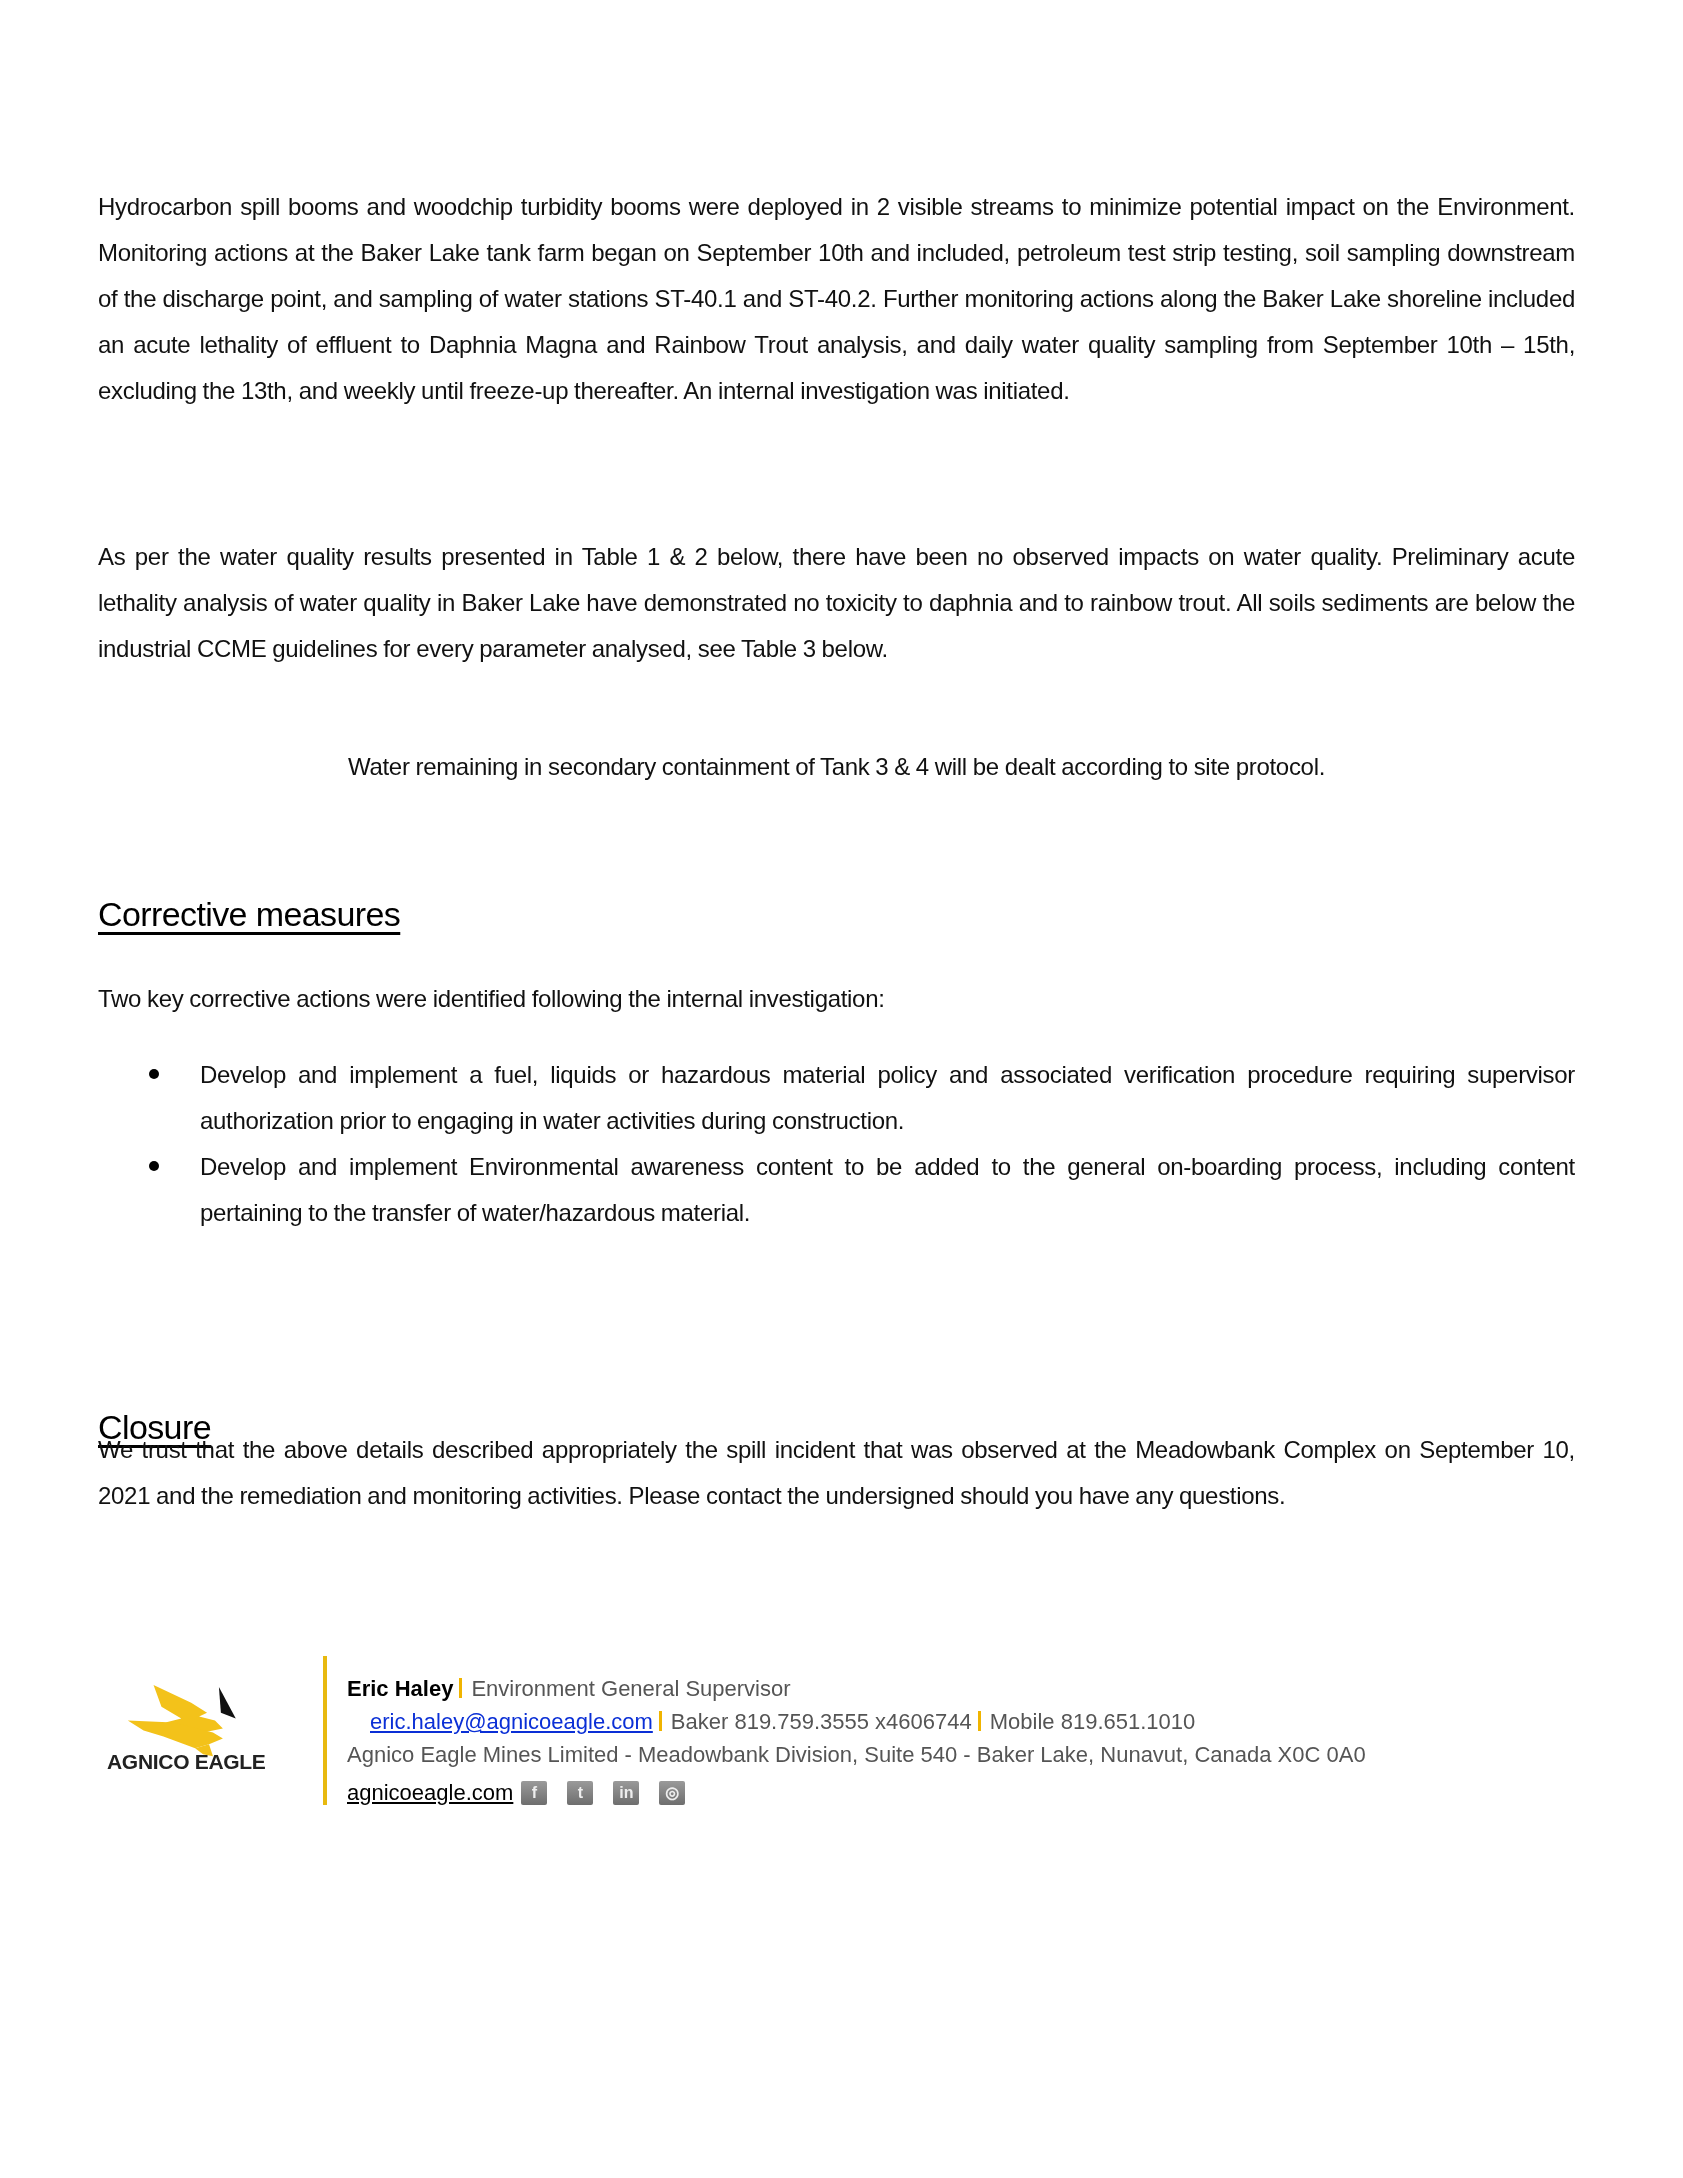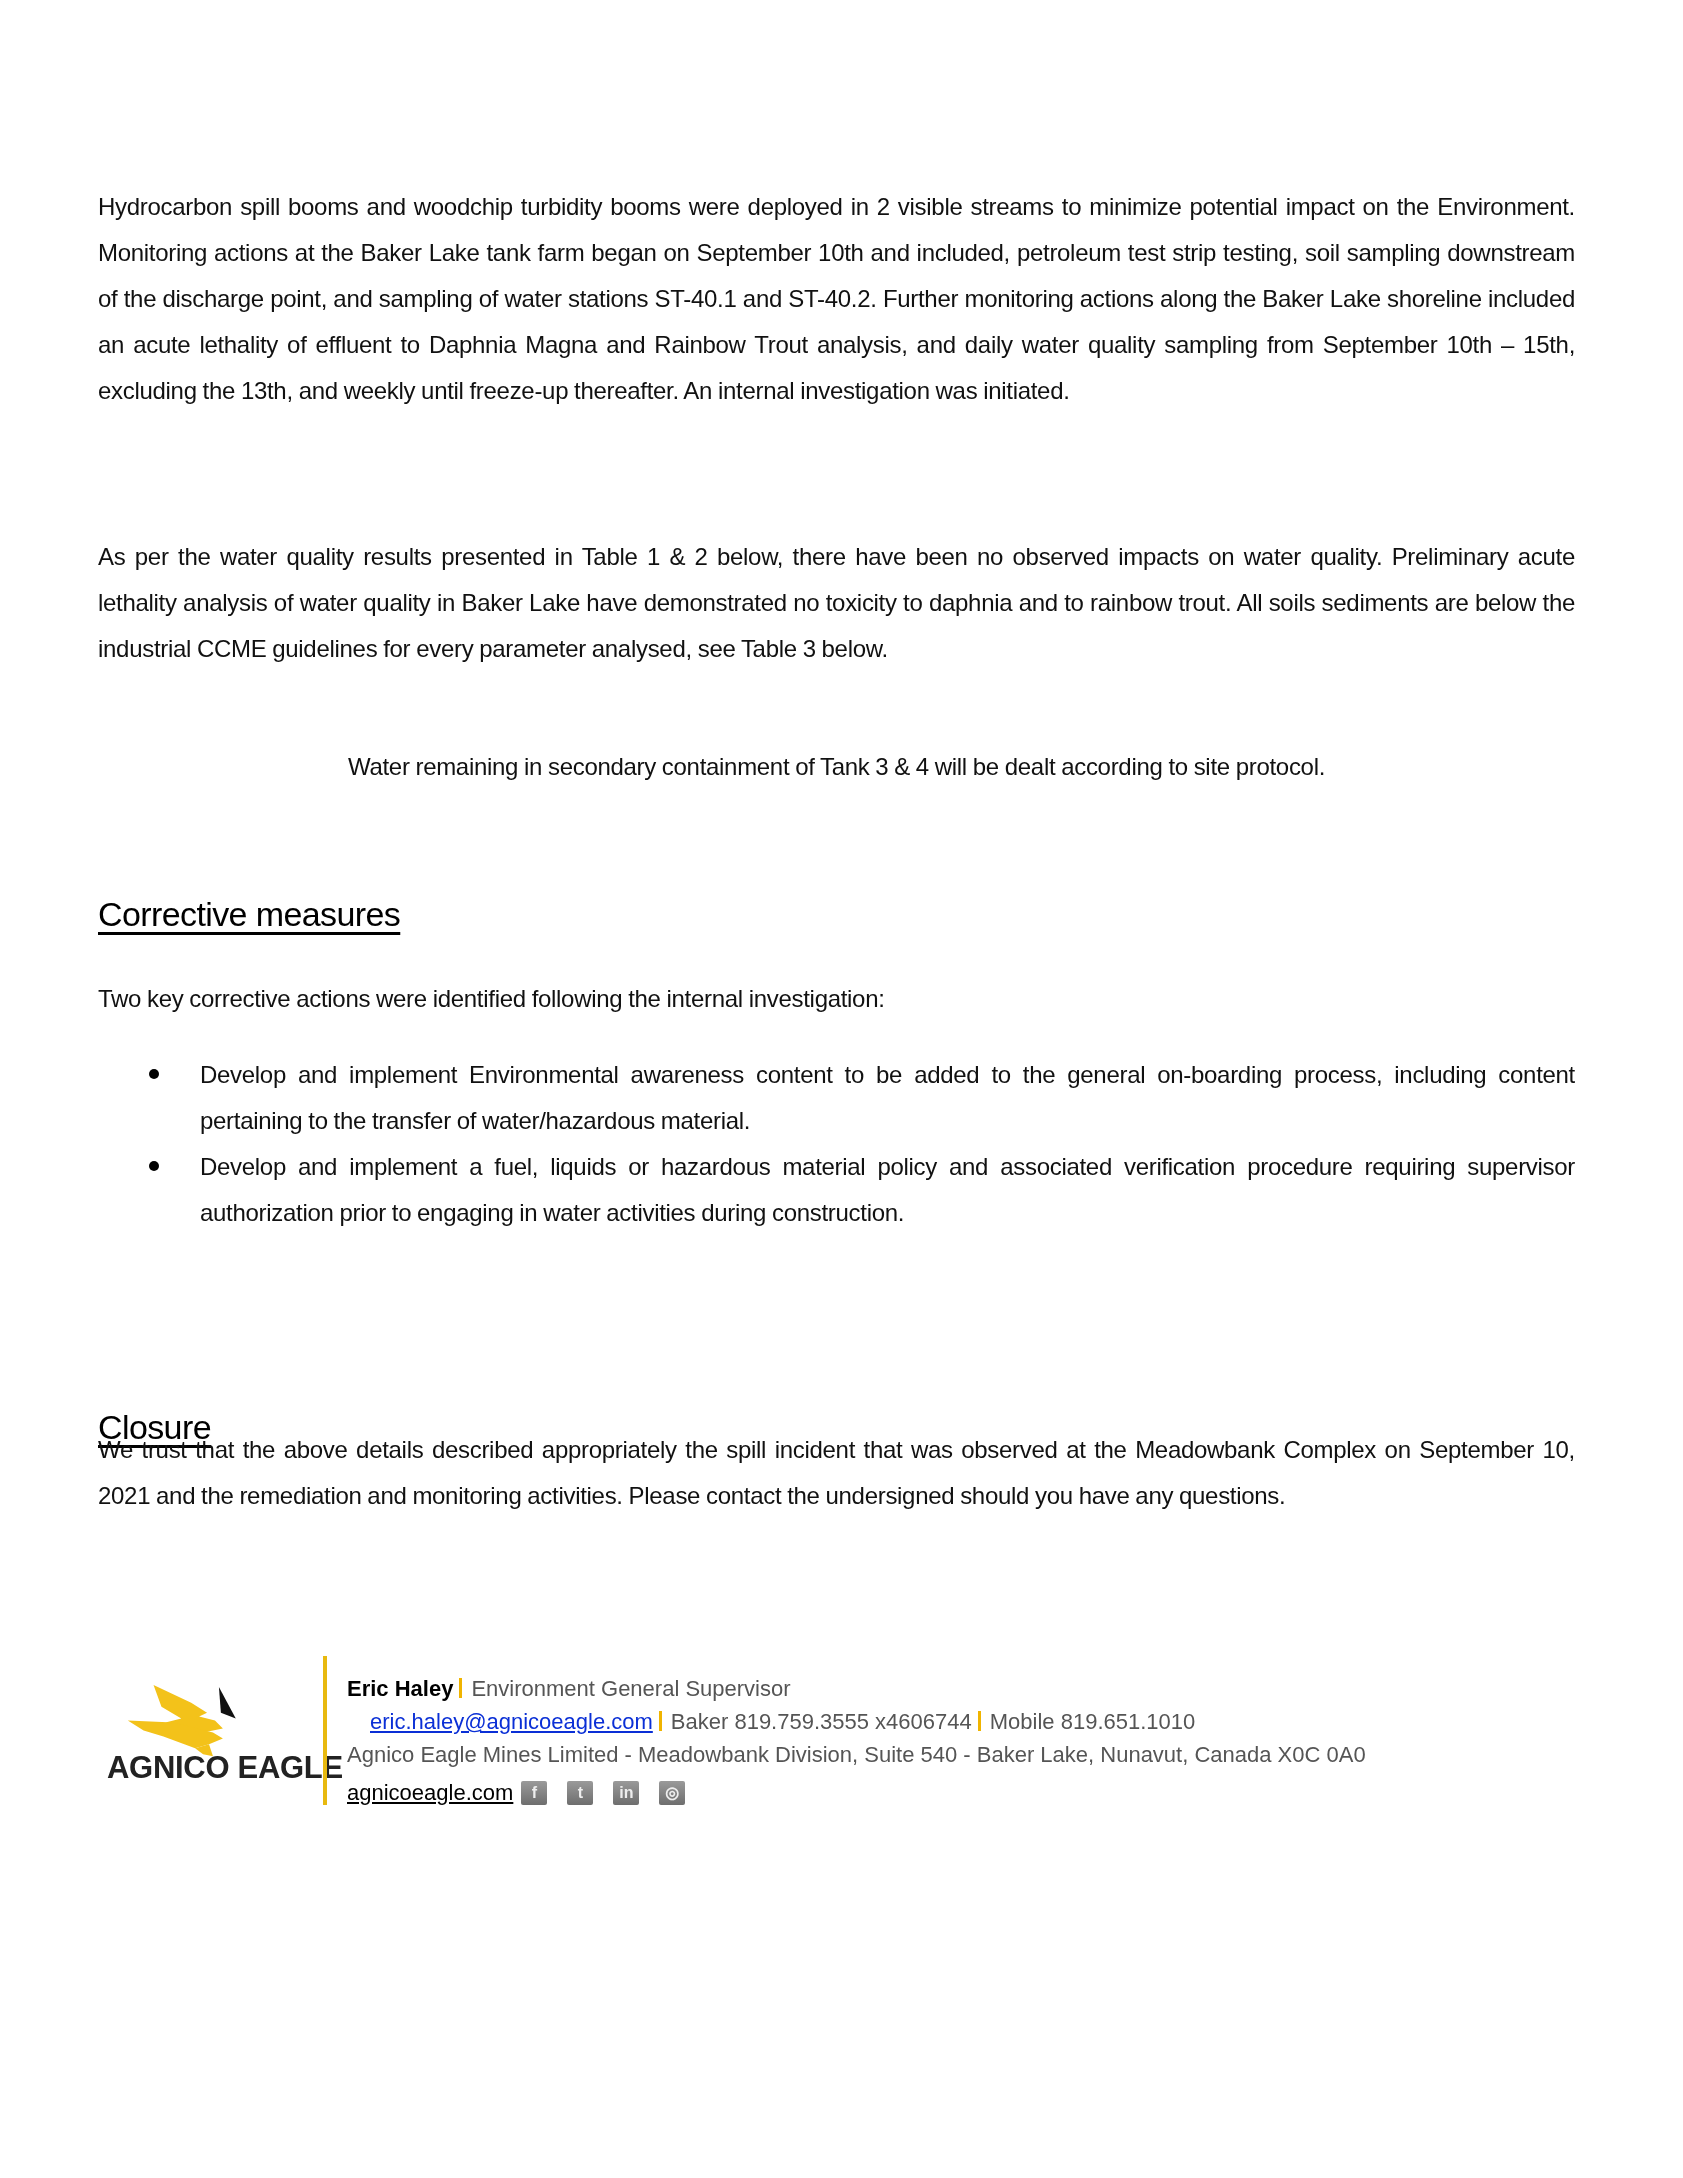--- a/index.html
+++ b/index.html
@@ -15,21 +15,21 @@
   .bullets { position: absolute; left: 98px; width: 1477px; margin: 0; padding: 0; list-style: none; }
   .bullets li { position: relative; padding-left: 102px; font-family: "Liberation Sans", sans-serif;
                 font-size: 24px; line-height: 46px; text-align: justify; color: #111;
                 letter-spacing: -0.3px; word-spacing: -0.5px; }
   .bullet-dot { position: absolute; left: 51px; top: 17px; width: 10px; height: 10px; border-radius: 50%; background: #000; }
 
   
   .sig { position: absolute; left: 0; top: 0; }
   .logo { position: absolute; left: 104px; top: 1673px; width: 213px; height: 109px; }
   .logo-text { position: absolute; left: 107px; top: 1750px; font-family: "Liberation Sans", sans-serif;
-               font-weight: bold; font-size: 31px; color: #222; letter-spacing: -0.3px; white-space: nowrap; }
+               font-weight: bold; font-size: 21px; color: #222; letter-spacing: -0.3px; white-space: nowrap; }
   .vbar { position: absolute; left: 323px; top: 1656px; width: 4px; height: 149px; background: #e8b90f; }
   .sig-line { position: absolute; left: 347px; font-family: "Liberation Sans", sans-serif; font-size: 22px;
               color: #555; white-space: nowrap; }
   .sig-name { color: #000; font-weight: bold; }
   .sep { display: inline-block; width: 3px; height: 20px; background: #f0b400; margin: 0 9px 0 6px; vertical-align: -2px; }
   .email { color: #0a2fd6; text-decoration: underline; margin-left: 23px; }
   .weblink { color: #000; text-decoration: underline; }
   .social { display: inline-block; width: 26px; height: 24px; margin-left: 20px; vertical-align: 2px;
             background: linear-gradient(#9a9a9a, #6e6e6e); border-radius: 2px; position: relative; color: #eee;
             font-family: "Liberation Sans", sans-serif; font-weight: bold; font-size: 16px; text-align: center; line-height: 24px; }
@@ -44,25 +44,25 @@
   <p class="para" style="top:184px;">Hydrocarbon spill booms and woodchip turbidity booms were deployed in 2 visible streams to minimize potential impact on the Environment. Monitoring actions at the Baker Lake tank farm began on September 10th and included, petroleum test strip testing, soil sampling downstream of the discharge point, and sampling of water stations ST-40.1 and ST-40.2. Further monitoring actions along the Baker Lake shoreline included an acute lethality of effluent to Daphnia Magna and Rainbow Trout analysis, and daily water quality sampling from September 10th – 15th, excluding the 13th, and weekly until freeze-up thereafter. An internal investigation was initiated.</p>
   <p class="para" style="top:534px;">As per the water quality results presented in Table 1 &amp; 2 below, there have been no observed impacts on water quality.  Preliminary acute lethality analysis of water quality in Baker Lake have demonstrated no toxicity to daphnia and to rainbow trout. All soils sediments are below the industrial CCME guidelines for every parameter analysed, see Table 3 below.</p>
   <p class="para left" style="top:744px;text-align:center;">Water remaining in secondary containment of Tank 3 &amp; 4 will be dealt according to site protocol.</p>
 
   <h2 class="h" style="left:98px; top:895px;">Corrective measures</h2>
   <p class="para left" style="top:976px;">Two key corrective actions were identified following the internal investigation:</p>
 
   <ul class="bullets" style="top:1052px;">
     <li>
       <span class="bullet-dot"></span>
-      <span>Develop and implement Environmental awareness content to be added to the general on-boarding process, including content pertaining to the transfer of water/hazardous material.</span>
+      <span>Develop and implement a fuel, liquids or hazardous material policy and associated verification procedure requiring supervisor authorization prior to engaging in water activities during construction.</span>
     </li>
     <li>
       <span class="bullet-dot"></span>
-      <span>Develop and implement a fuel, liquids or hazardous material policy and associated verification procedure requiring supervisor authorization prior to engaging in water activities during construction.</span>
+      <span>Develop and implement Environmental awareness content to be added to the general on-boarding process, including content pertaining to the transfer of water/hazardous material.</span>
     </li>
   </ul>
 
   <h2 class="h" style="left:98px; top:1408px;text-align:right;">Closure</h2>
   <p class="para" style="top:1427px;">We trust that the above details described appropriately the spill incident that was observed at the Meadowbank Complex on September 10, 2021 and the remediation and monitoring activities. Please contact the undersigned should you have any questions.</p>
 
   <div class="sig">
     <svg class="logo" viewBox="0 0 215 110">
       <polygon points="50,12 88,30 104,40 96,44 112,48 120,56 100,60 62,50 78,46 58,34" fill="#f3c21a"></polygon>
       <polygon points="24,48 70,50 110,60 120,66 106,72 92,76 60,64 40,58" fill="#f3c21a"></polygon>

